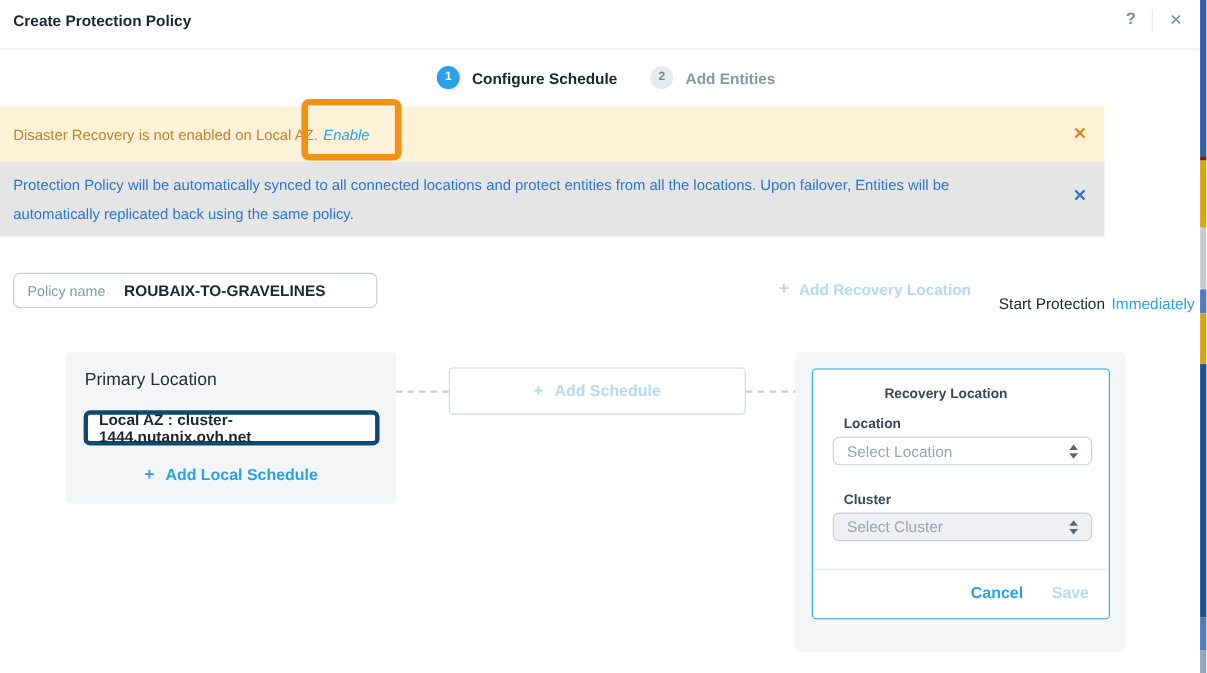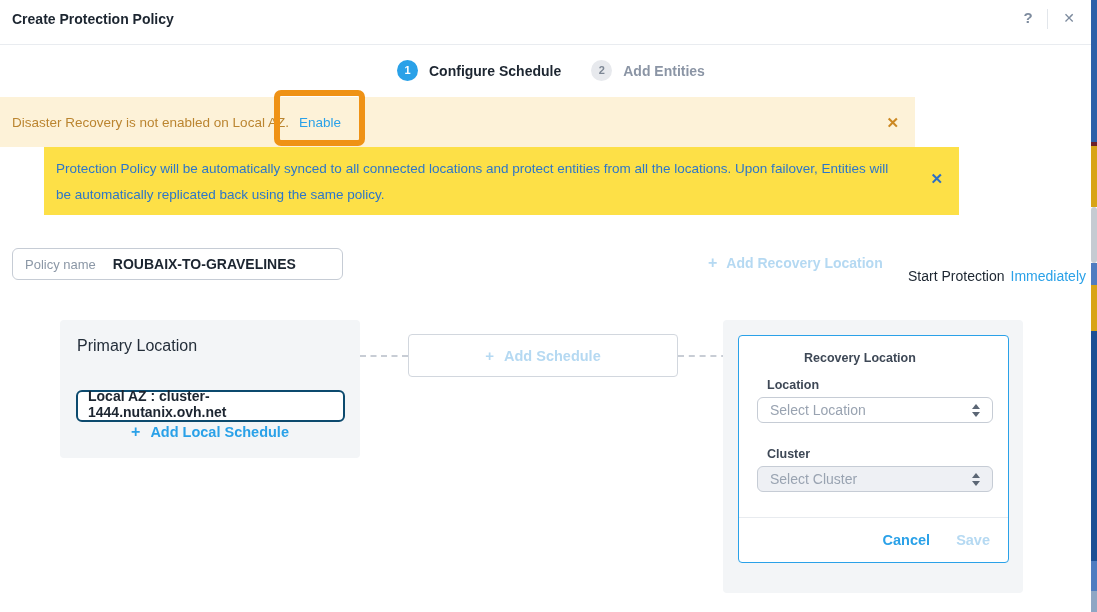--- a/index.html
+++ b/index.html
@@ -48,36 +48,36 @@
     width: 21px; height: 21px; border-radius: 50%;
     font-size: 11px; font-weight: 700; text-align: center; line-height: 21px;
   }
   .step.active .step-circle { background: #2aa1e8; color: #ffffff; }
   .step.inactive .step-circle { background: #e7e9ed; color: #7d8795; }
   .step-label { margin-left: 11px; font-size: 14px; font-weight: 600; }
   .step.active .step-label { color: #1c2530; }
   .step.inactive .step-label { color: #8b95a5; }
 
   
-  .banner { position: absolute; left: 0; width: 915px; }
+  .banner { position: absolute; left: 0; width: 1004px; }
   .banner-warning {
     top: 97px; height: 50px; background: #fdf2d8;
     display: flex; align-items: center;
   }
   .banner-warning .msg { margin-left: 12px; font-size: 13.5px; color: #bb8530; }
   .banner-warning .enable-link {
-    margin-left: 10px; font-size: 13.5px; color: #2aa1e8; cursor: pointer;
+    margin-left: 5px; font-size: 13.5px; color: #2aa1e8; cursor: pointer; font-style: italic;
   }
   .banner-close {
     position: absolute; right: 16px; top: 50%; transform: translateY(-50%);
     font-size: 15px; font-weight: 700; cursor: pointer; line-height: 1;
   }
   .banner-warning .banner-close { color: #cc8822; }
 
-  .banner-info { top: 147px; height: 68px; background: #fde047; margin-left: 44px; }
+  .banner-info { top: 147px; height: 68px; background: #e5e5e5; }
   .banner-info .msg {
     display: block; margin: 9px 70px 0 12px; max-width: 1000px;
     font-size: 13.5px; line-height: 26px; color: #2d76c9;
   }
   .banner-info .banner-close { color: #2d6fc4; top: 24px; transform: none; }
 
   
   .annotation-box {
     position: absolute; left: 274px; top: 90px; width: 91px; height: 56px;
     border: 6px solid #ef9215; border-radius: 7px; z-index: 6;
@@ -111,22 +111,22 @@
   .primary-card {
     position: absolute; left: 60px; top: 320px; width: 300px; height: 138px;
     background: #f3f5f7; border-radius: 4px;
   }
   .primary-card .card-title {
     position: absolute; left: 17px; top: 17px;
     font-size: 16px; font-weight: 500; color: #242e3a;
   }
   .az-box {
     position: absolute; left: 16px; top: 53px; width: 269px; height: 32px;
-    background: #fff; border: 2px solid #0c4a6e; border-radius: 6px;
-    display: flex; align-items: flex-end; margin-top: 17px;
+    background: #fff; border: 4px solid #0c4a6e; border-radius: 6px;
+    display: flex; align-items: center;
   }
   .az-box span { margin-left: 10px; font-size: 14px; font-weight: 600; color: #1c2530; }
   .add-local-schedule {
     position: absolute; left: 0; right: 0; top: 103px;
     display: flex; align-items: center; justify-content: center; cursor: pointer;
   }
   .add-local-schedule .plus { font-size: 16px; font-weight: 700; color: #2aa1e8; }
   .add-local-schedule .lbl { margin-left: 10px; font-size: 14.5px; font-weight: 600; color: #2aa1e8; }
 
   

